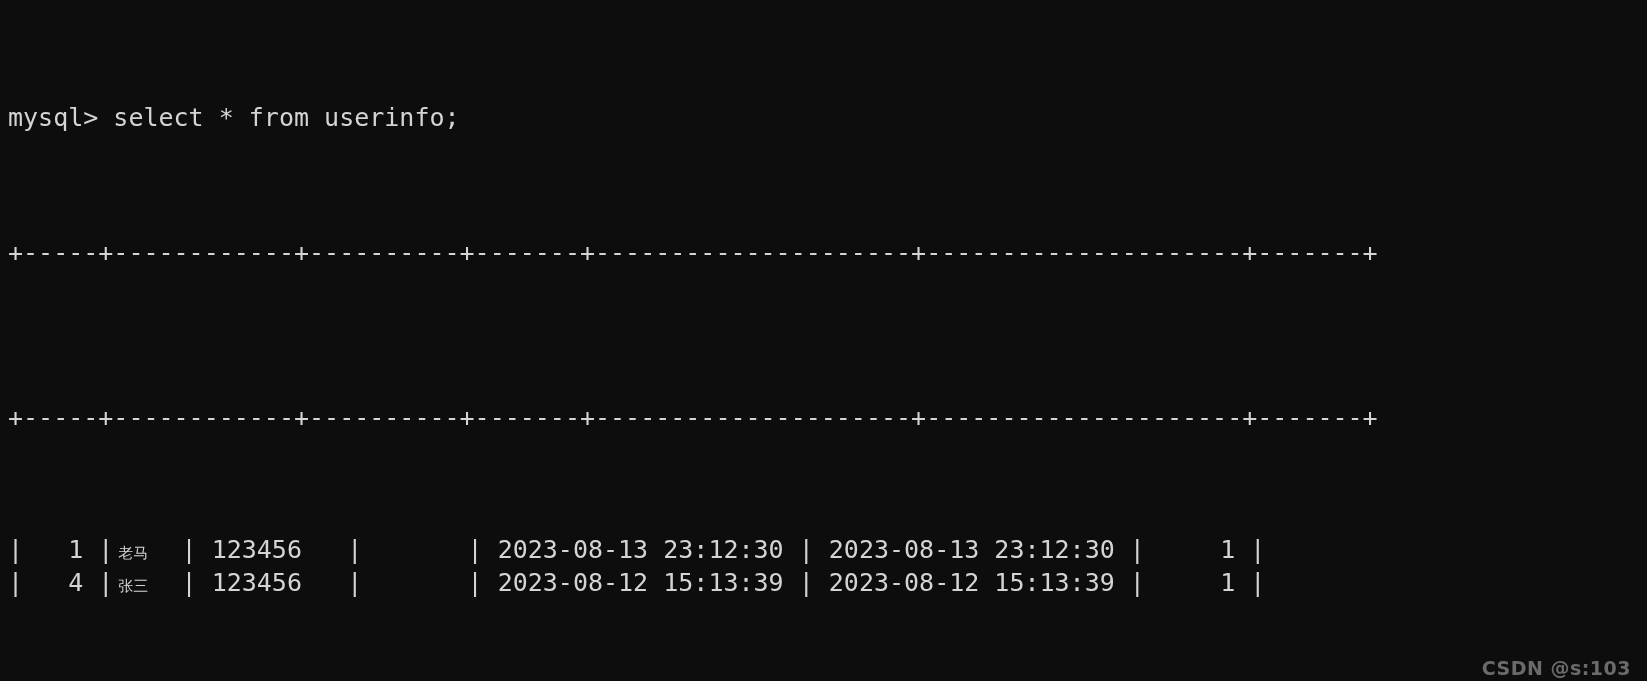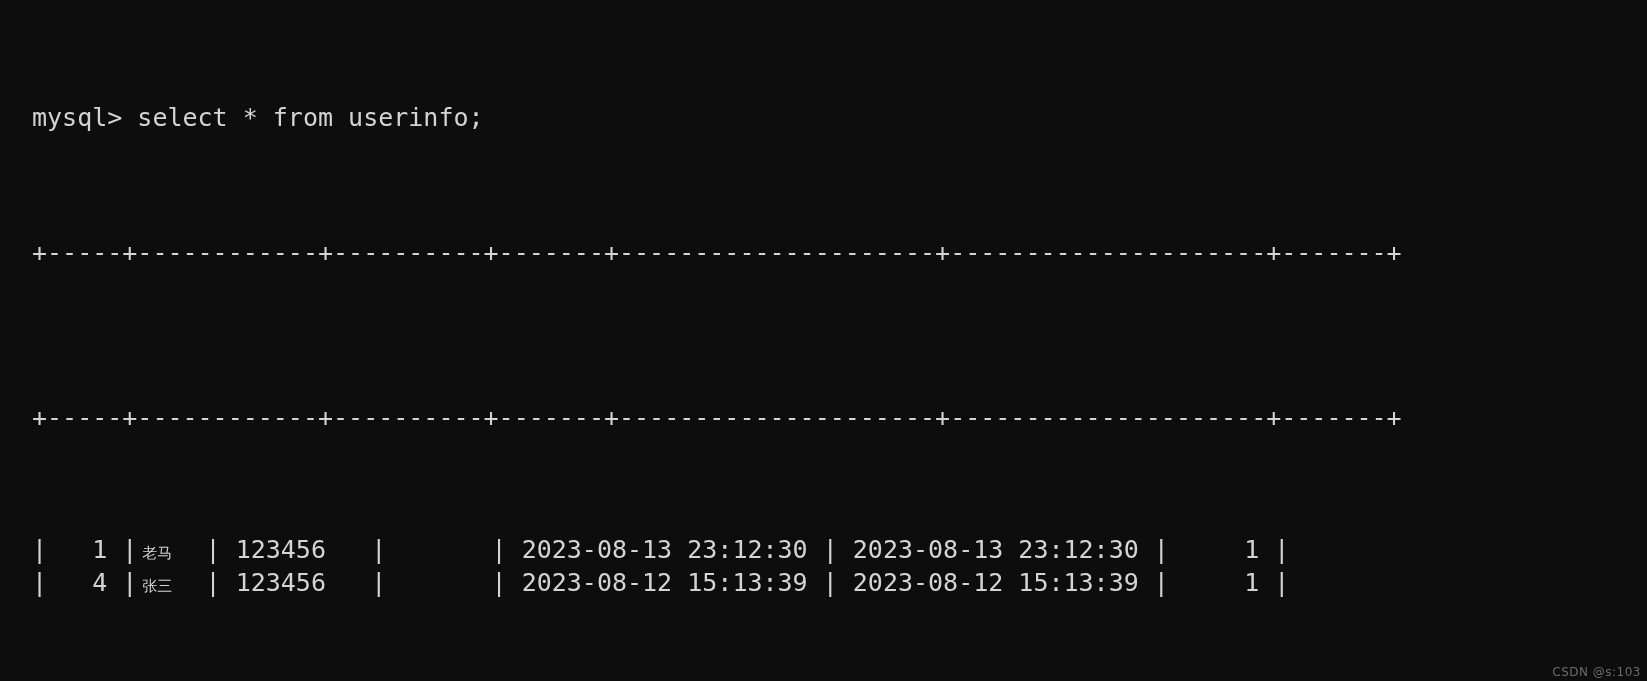--- a/index.html
+++ b/index.html
@@ -23,44 +23,44 @@
     line-height: 33px;
     color: #d4d4d4;
     white-space: pre;
     letter-spacing: 0px;
     font-weight: 500;
   }
   .line {
     white-space: pre;
     height: 33px;
     display: block;
-    margin-left: 24px;
   }
   .prompt-line {
     height: 36px;
   }
   .cell {
     display: inline-block;
     white-space: pre;
   }
   .cjk {
     font-family: "DejaVu Sans", "Liberation Sans", sans-serif;
     font-size: 15px;
   }
   .rule {
     color: #d4d4d4;
   }
   .watermark {
     position: absolute;
-    right: 6px;
+    right: 16px;
     bottom: 2px;
     color: #6b6b6b;
-    font-size: 12px;
+    font-size: 19px;
     font-family: "DejaVu Sans", "Liberation Sans", sans-serif;
     letter-spacing: 0.5px;
+    font-weight: bold;
   }
 </style>
 </head>
 <body>
 
 <div id="screen">
 
   <div class="term">
 
     <span class="line prompt-line"><span>mysql&gt; select * from userinfo;</span></span>

